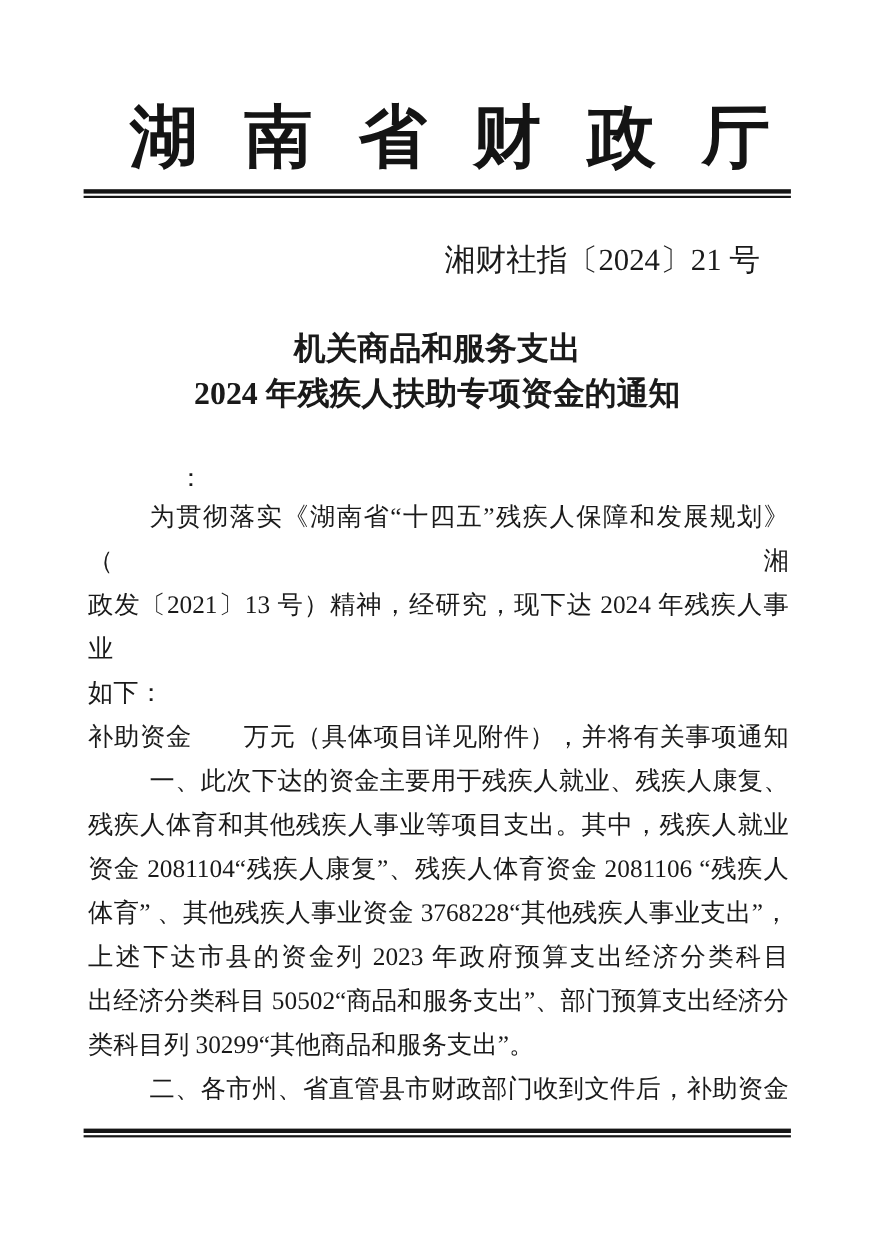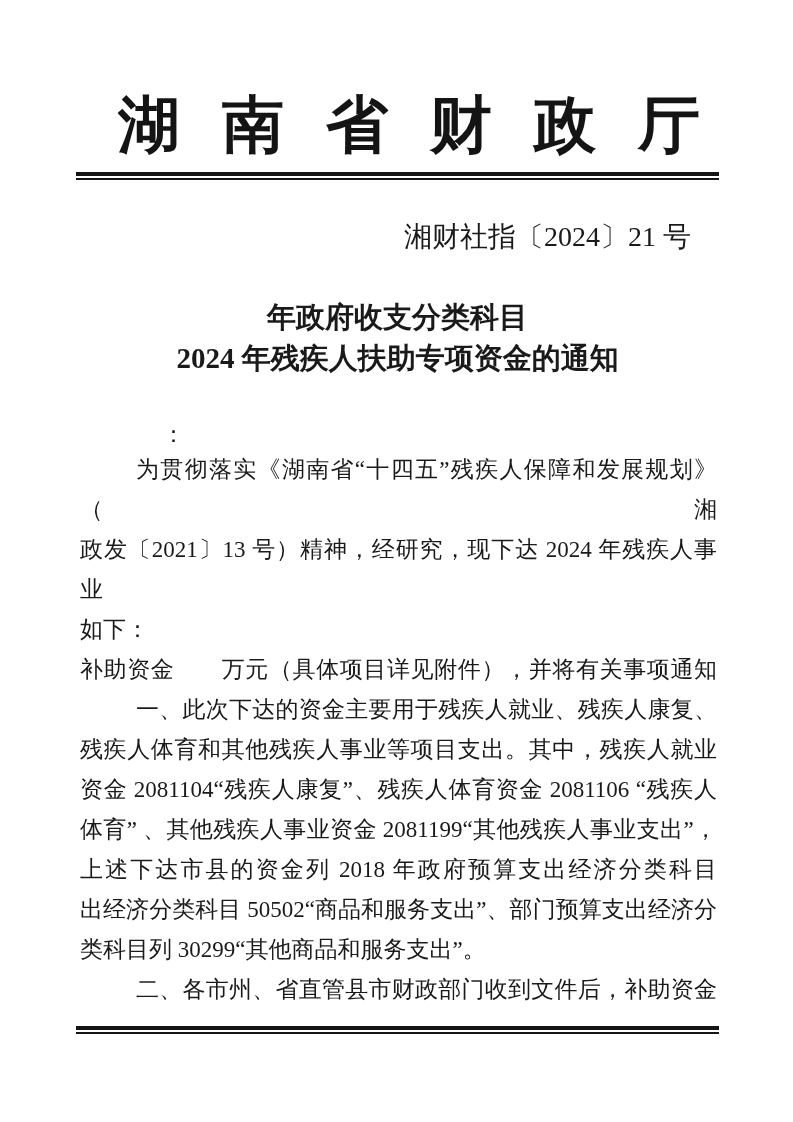--- a/index.html
+++ b/index.html
@@ -93,36 +93,36 @@
 
 <div class="page">
 
   <div class="letterhead">湖南省财政厅</div>
 
   <div class="rule rule-top"></div>
 
   <div class="doc-number">湘财社指〔2024〕21 号</div>
 
   <h1 class="title">
-    <span>年政府收支分类科目</span><br>
+    <span>机关商品和服务支出</span><br>
     <span>2024 年残疾人扶助专项资金的通知</span>
   </h1>
 
   <div class="salutation">：</div>
 
   <div class="body-text">
     <div class="line indent">为贯彻落实《湖南省“十四五”残疾人保障和发展规划》（湘</div>
     <div class="line">政发〔2021〕13 号）精神，经研究，现下达 2024 年残疾人事业</div>
     <div class="line end">如下：</div>
     <div class="line">补助资金　　万元（具体项目详见附件），并将有关事项通知</div>
     <div class="line indent">一、此次下达的资金主要用于残疾人就业、残疾人康复、</div>
     <div class="line">残疾人体育和其他残疾人事业等项目支出。其中，残疾人就业</div>
     <div class="line">资金 2081104“残疾人康复”、残疾人体育资金 2081106 “残疾人</div>
-    <div class="line">体育” 、其他残疾人事业资金 2081199“其他残疾人事业支出”，</div>
-    <div class="line">上述下达市县的资金列 2018 年政府预算支出经济分类科目</div>
+    <div class="line">体育” 、其他残疾人事业资金 3768228“其他残疾人事业支出”，</div>
+    <div class="line">上述下达市县的资金列 2023 年政府预算支出经济分类科目</div>
     <div class="line">出经济分类科目 50502“商品和服务支出”、部门预算支出经济分</div>
     <div class="line end">类科目列 30299“其他商品和服务支出”。</div>
     <div class="line indent">二、各市州、省直管县市财政部门收到文件后，补助资金</div>
   </div>
 
   <div class="rule rule-bottom"></div>
 
 </div>
 
 </body></html>

